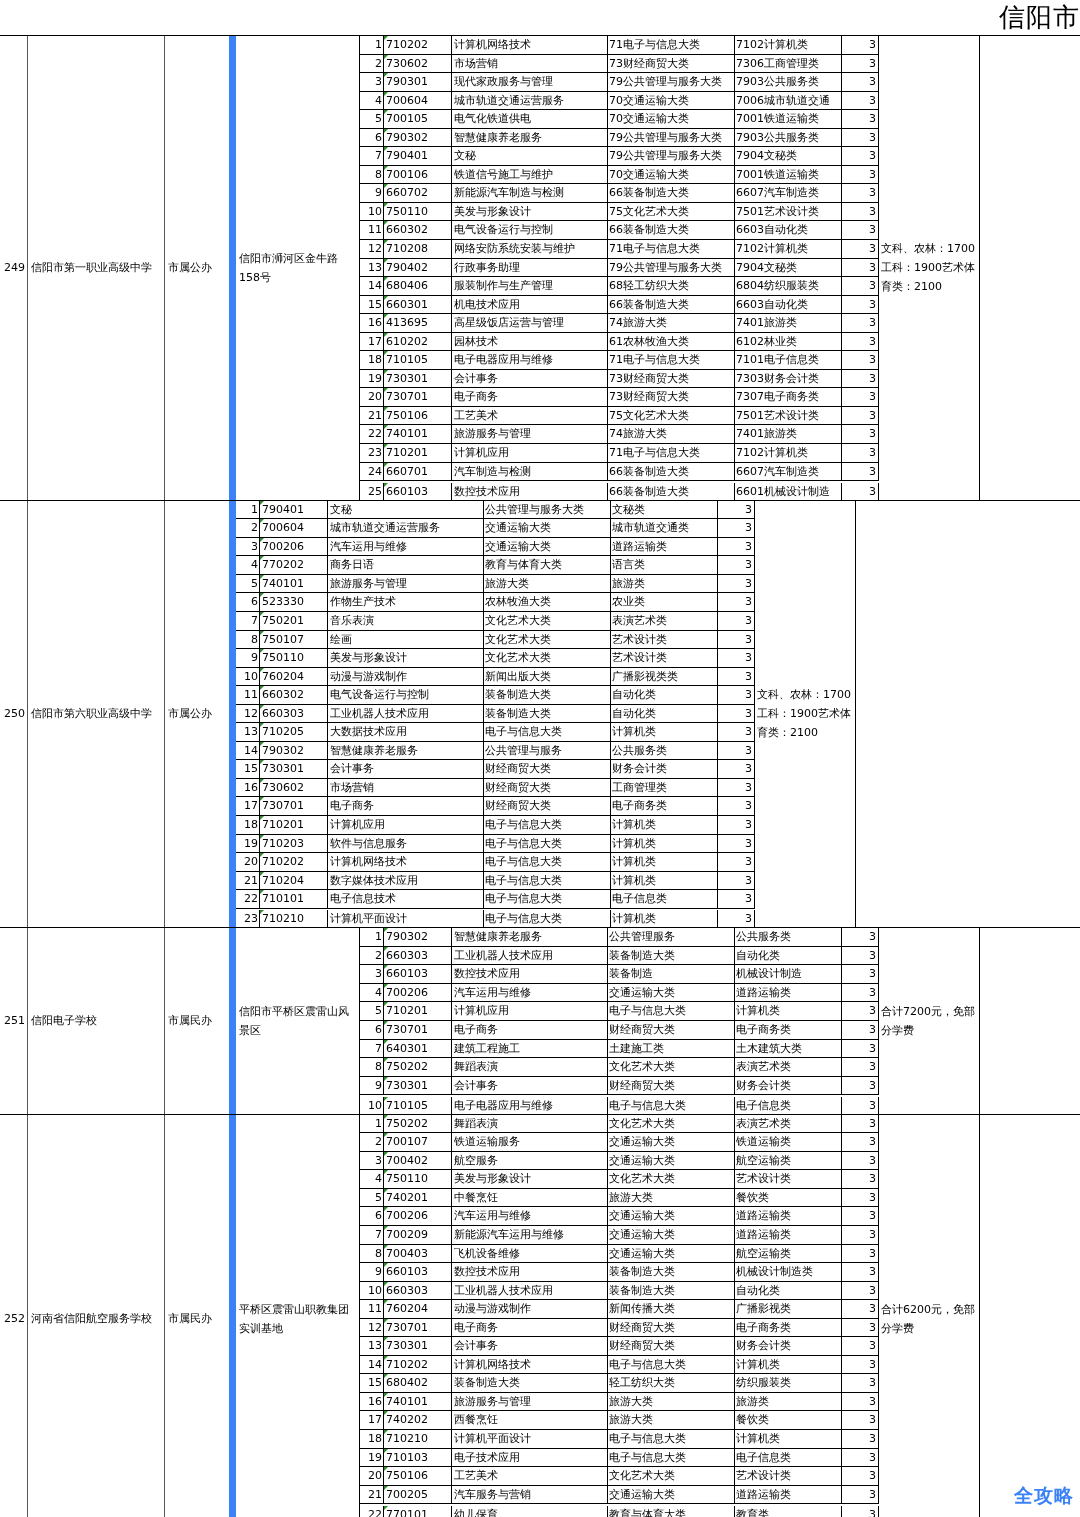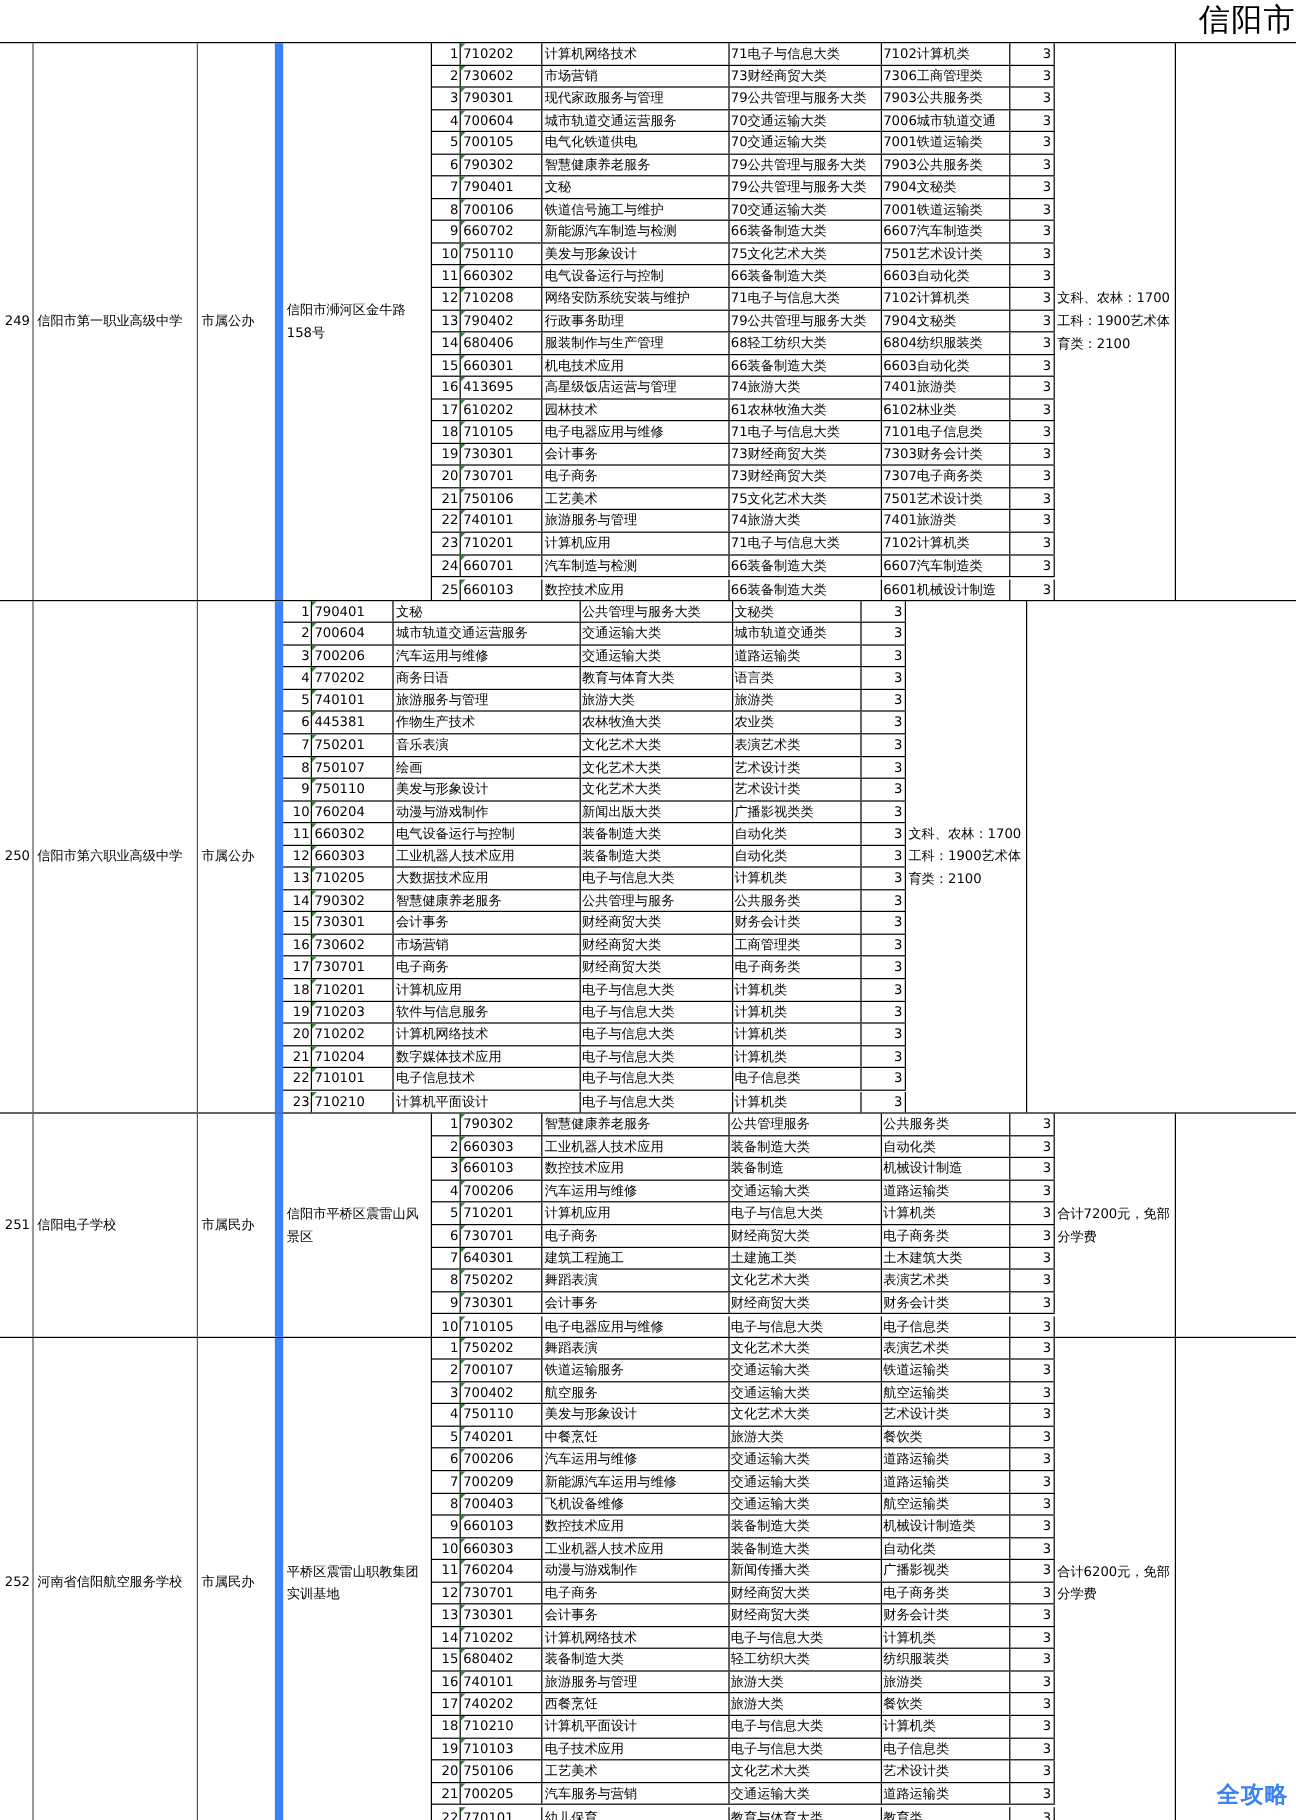--- a/index.html
+++ b/index.html
@@ -282,21 +282,21 @@
         <div class="row">
           <div class="c-no">5</div>
           <div class="c-code">740101</div>
           <div class="c-major">旅游服务与管理</div>
           <div class="c-cat">旅游大类</div>
           <div class="c-sub">旅游类</div>
           <div class="c-yrs">3</div>
         </div>
         <div class="row">
           <div class="c-no">6</div>
-          <div class="c-code">445381</div>
+          <div class="c-code">523330</div>
           <div class="c-major">作物生产技术</div>
           <div class="c-cat">农林牧渔大类</div>
           <div class="c-sub">农业类</div>
           <div class="c-yrs">3</div>
         </div>
         <div class="row">
           <div class="c-no">7</div>
           <div class="c-code">750201</div>
           <div class="c-major">音乐表演</div>
           <div class="c-cat">文化艺术大类</div>

